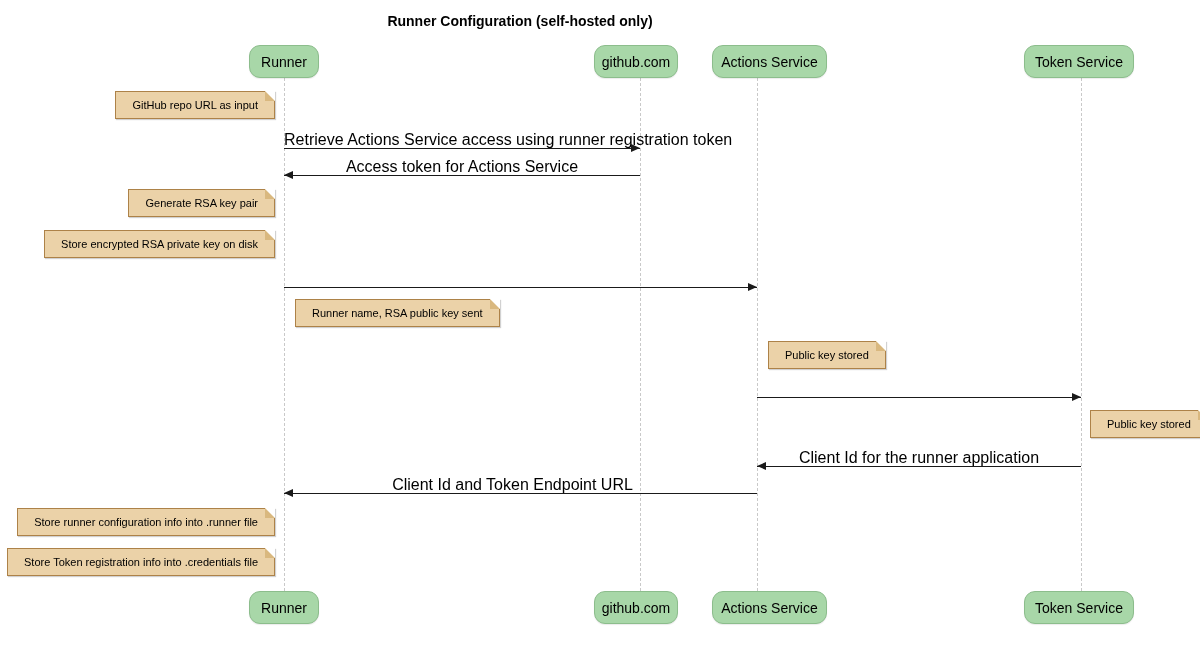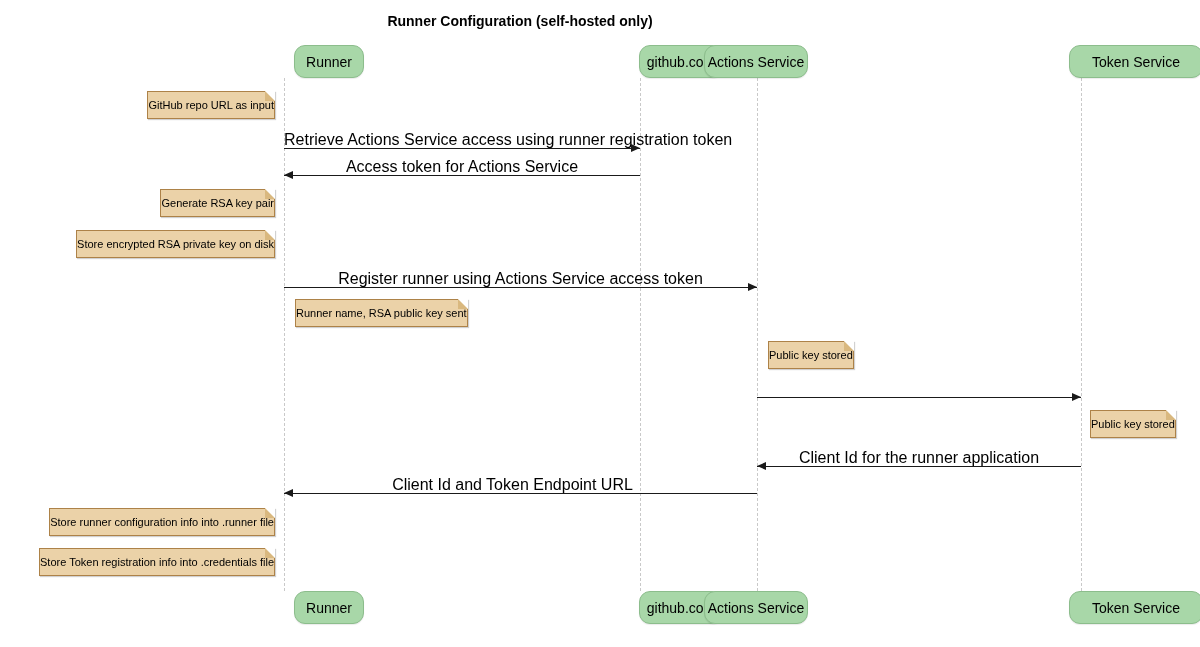--- a/index.html
+++ b/index.html
@@ -28,27 +28,27 @@
     border-left:1px dashed var(--lifeline);
   }
   .l-runner { left:284px; } .l-github { left:640px; }
   .l-actions { left:757px; } .l-token { left:1081px; }
   .actor {
     position:absolute; height:33px;
     background:var(--actor-fill);
     border:1px solid var(--actor-border);
     border-radius:11px;
     display:flex; align-items:center; justify-content:center;
-    font-size:14px; box-shadow:0 1px 1px rgba(0,0,0,0.08);margin-left:45px;
+    font-size:14px; box-shadow:0 1px 1px rgba(0,0,0,0.08);
   }
   .row-top { top:45px; } .row-bottom { top:591px; }
   .a-runner { left:249px; width:70px; }
   .a-github { left:594px; width:84px; }
-  .a-actions { left:659px; width:104px; }
-  .a-token { left:1024px; width:134px; }
+  .a-actions { left:712px; width:115px; }
+  .a-token { left:1024px; width:110px; }
   .msg-label { position:absolute; font-size:16px; text-align:center; white-space:nowrap; }
   .msg-line { position:absolute; height:0; border-top:1px solid var(--line); }
   .arrow {
     position:absolute; width:0; height:0;
     border-top:4px solid transparent; border-bottom:4px solid transparent;
   }
   .arrow.right { border-left:9px solid var(--line); }
   .arrow.left  { border-right:9px solid var(--line); }
   
   .m1-label { left:284px; width:356px; top:131px; }
@@ -72,21 +72,21 @@
   .m5-arrow { left:757px; top:462px; }
   
   .m6-label { left:276px; width:473px; top:476px; }
   .m6-line  { left:284px; width:473px; top:493px; }
   .m6-arrow { left:284px; top:489px; }
   .note {
     position:absolute;
     background:var(--note-fill);
     border:1px solid var(--note-border);
     font-size:11px; line-height:14px;
-    padding:6px 0; white-space:nowrap;
+    padding:6px 16px; white-space:nowrap;
     box-shadow:1px 1px 1px rgba(0,0,0,0.18);
   }
   .note::before {
     content:""; position:absolute; top:-1px; right:-1px;
     border-width:0 10px 10px 0; border-style:solid;
     border-color:#fff #fff var(--note-fold) var(--note-fold);
   }
   .n1 { right:925px; top:91px; }
   .n2 { right:925px; top:189px;text-align:right; }
   .n3 { right:925px; top:230px; }
@@ -119,21 +119,20 @@
   <div class="actor row-bottom a-token">Token Service</div>
 
   <div class="msg-label m1-label">Retrieve Actions Service access using runner registration token</div>
   <div class="msg-line m1-line"></div>
   <div class="arrow right m1-arrow"></div>
 
   <div class="msg-label m2-label">Access token for Actions Service</div>
   <div class="msg-line m2-line"></div>
   <div class="arrow left m2-arrow"></div>
 
-  <div class="msg-label m3-label">Register runner using Actions Service access token</div>
   <div class="msg-line m3-line"></div>
   <div class="arrow right m3-arrow"></div>
 
   <div class="msg-line m4-line"></div>
   <div class="arrow right m4-arrow"></div>
 
   <div class="msg-label m5-label">Client Id for the runner application</div>
   <div class="msg-line m5-line"></div>
   <div class="arrow left m5-arrow"></div>
 

